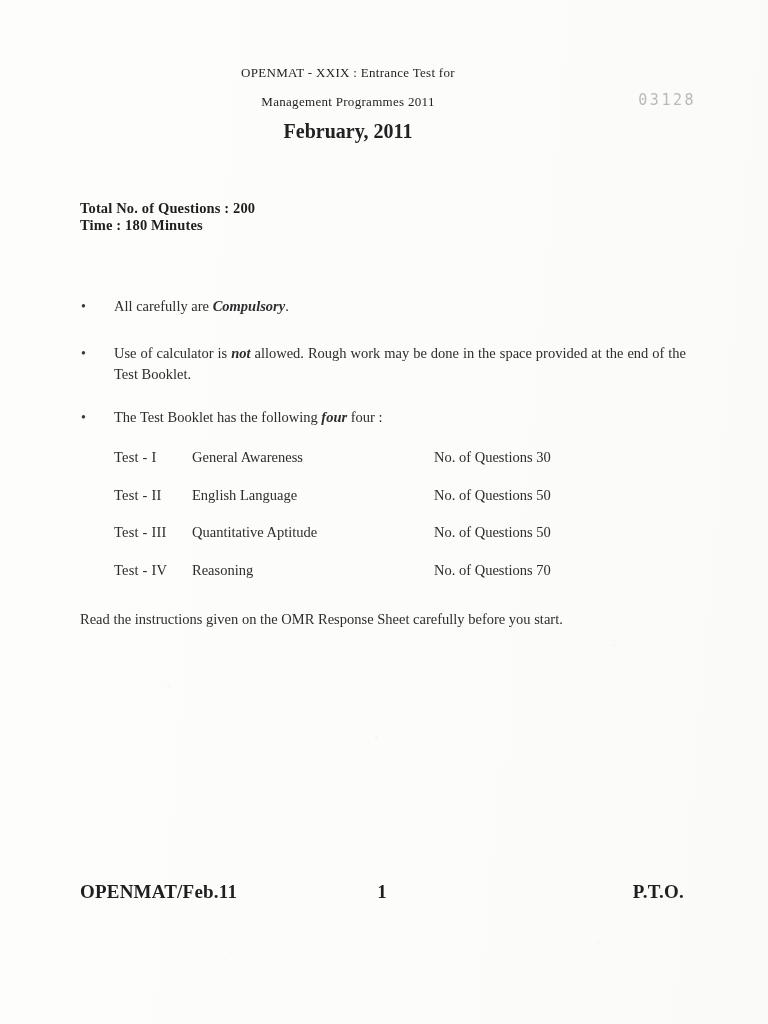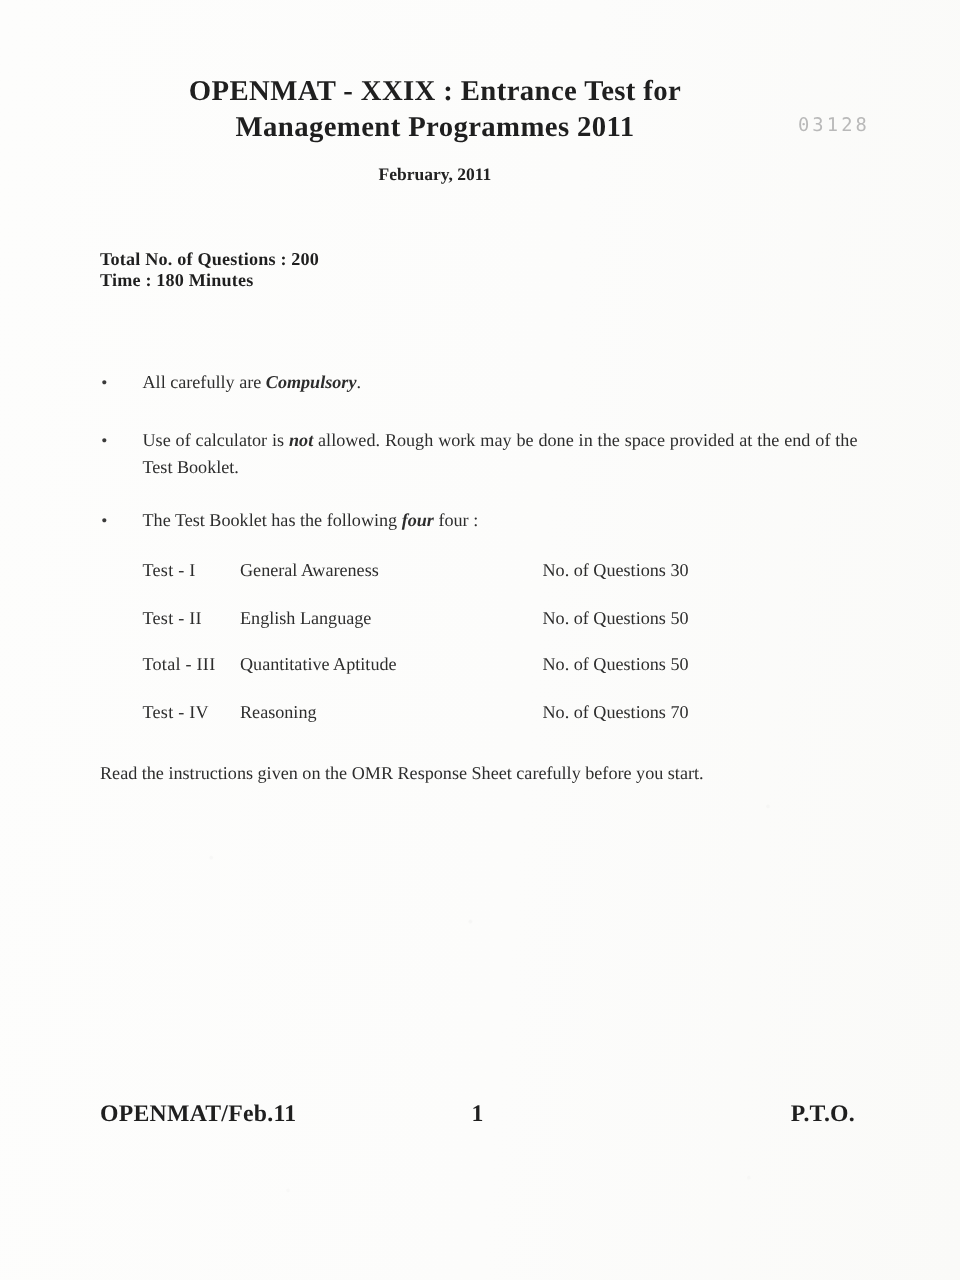--- a/index.html
+++ b/index.html
@@ -36,31 +36,31 @@
     left: 0;
     top: 58px;
     width: 768px;
   }
   .title-block {
     width: 520px;
     margin-left: 88px;
     text-align: center;
   }
   .title-line {
-    font-weight: bold;
-    font-size: 23px;
+    font-weight: normal;
+    font-size: 13px;
     letter-spacing: 0.3px;
     line-height: 29px;
     color: #1f1f1f;
   }
   .title-sub {
     font-weight: bold;
-    font-size: 14px;
+    font-size: 20px;
     line-height: 26px;
-    margin-top: 12px;
+    margin-top: 2px;
     color: #222;
   }
   .stamp {
     position: absolute;
     right: 72px;
     top: 33px;
     font-family: "DejaVu Sans Mono", "Liberation Mono", monospace;
     font-size: 15px;
     letter-spacing: 2.5px;
     color: #b9b9b9;
@@ -204,21 +204,21 @@
         <span class="t-label">Test - I</span>
         <span class="t-name">General Awareness</span>
         <span class="t-count">No. of Questions 30</span>
       </div>
       <div class="test-row">
         <span class="t-label">Test - II</span>
         <span class="t-name">English Language</span>
         <span class="t-count">No. of Questions 50</span>
       </div>
       <div class="test-row">
-        <span class="t-label">Total - III</span>
+        <span class="t-label">Test - III</span>
         <span class="t-name">Quantitative Aptitude</span>
         <span class="t-count">No. of Questions 50</span>
       </div>
       <div class="test-row">
         <span class="t-label">Test - IV</span>
         <span class="t-name">Reasoning</span>
         <span class="t-count">No. of Questions 70</span>
       </div>
     </div>
   </div>

